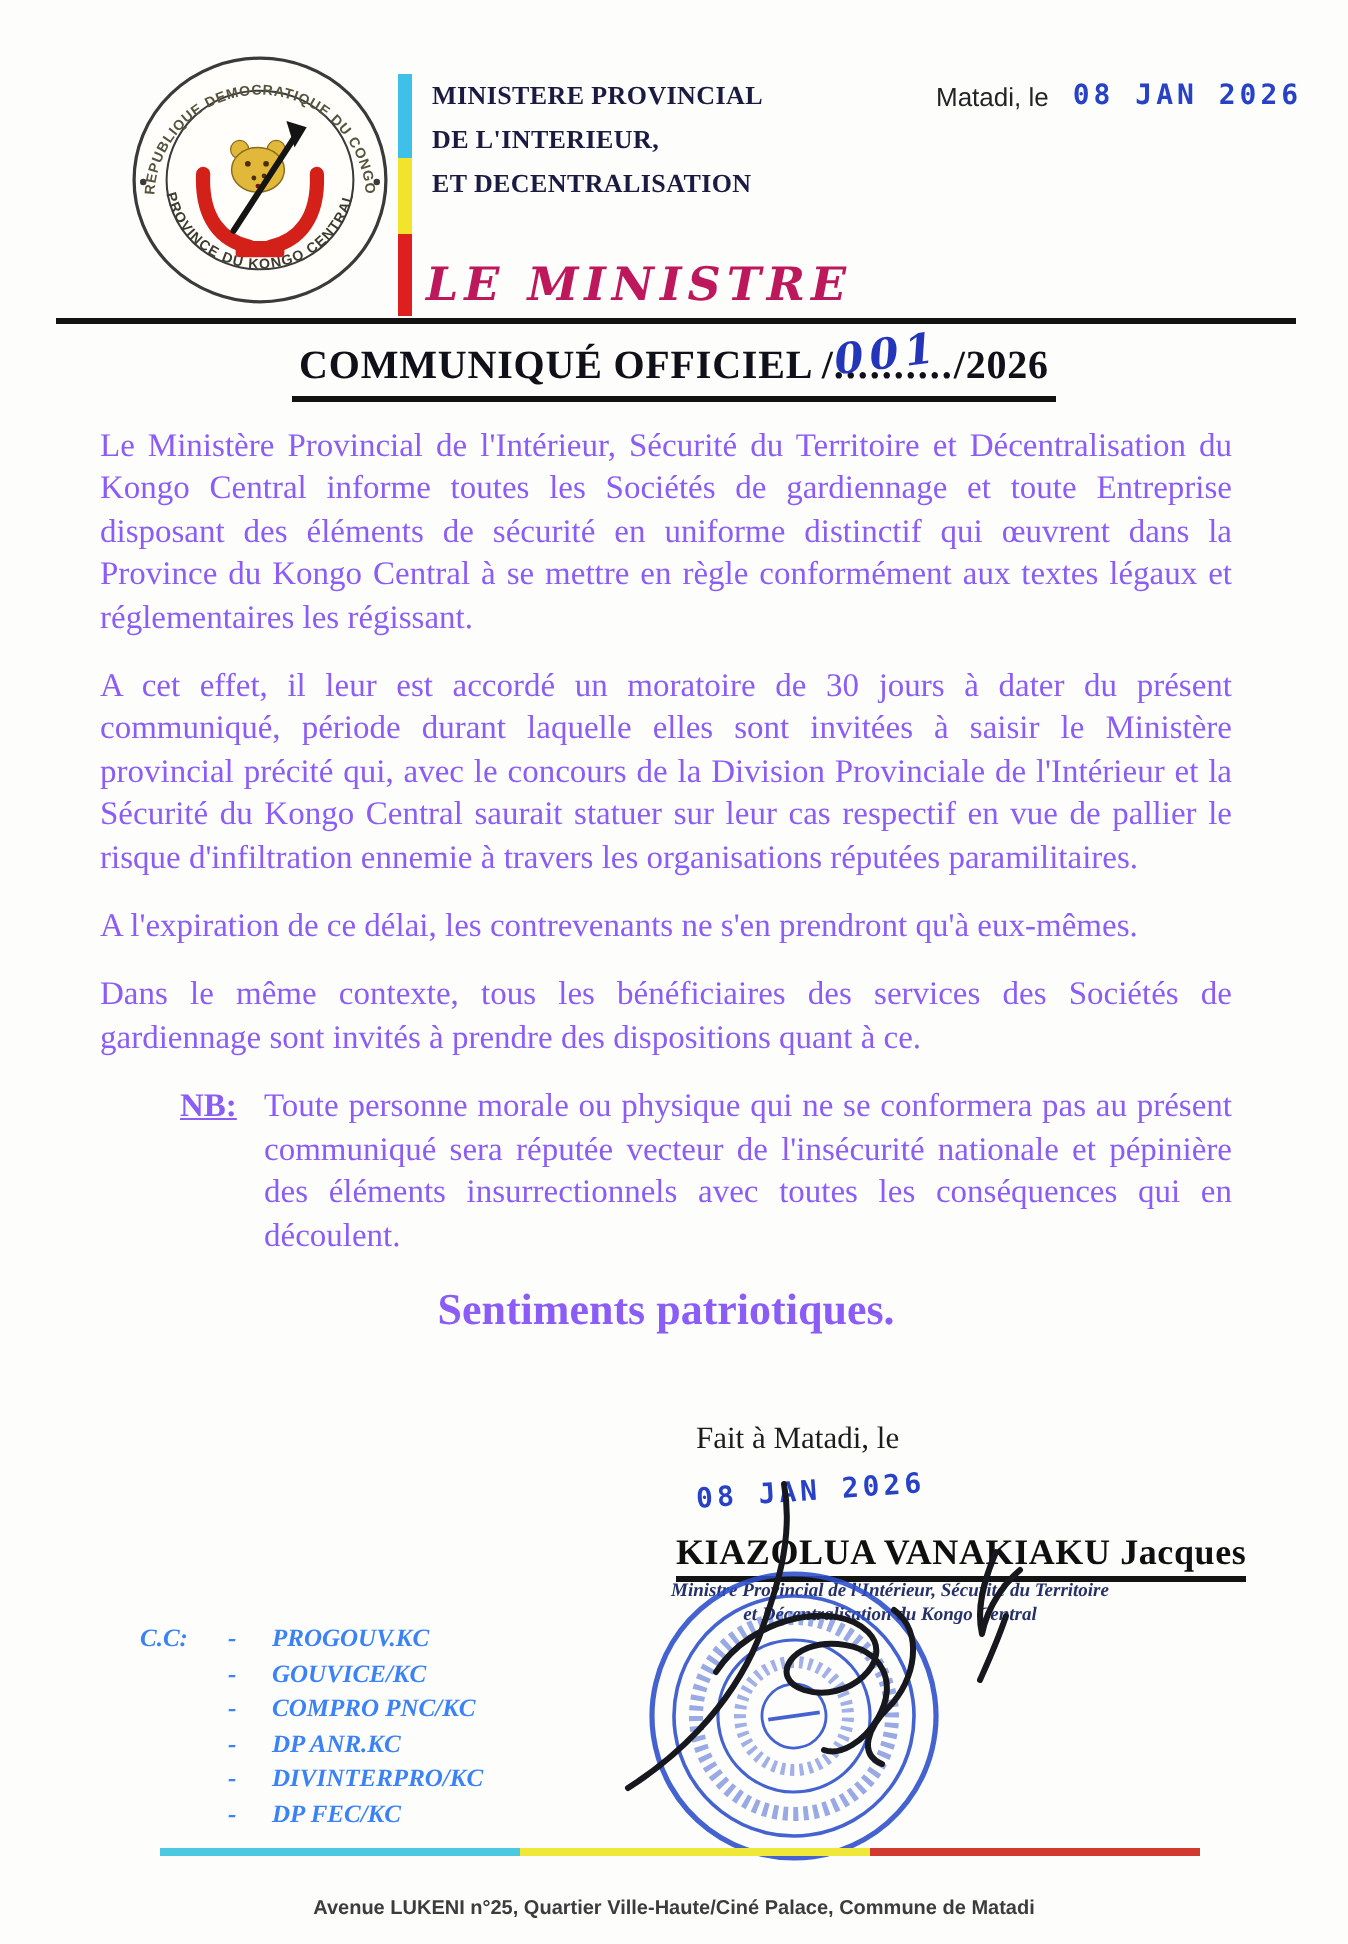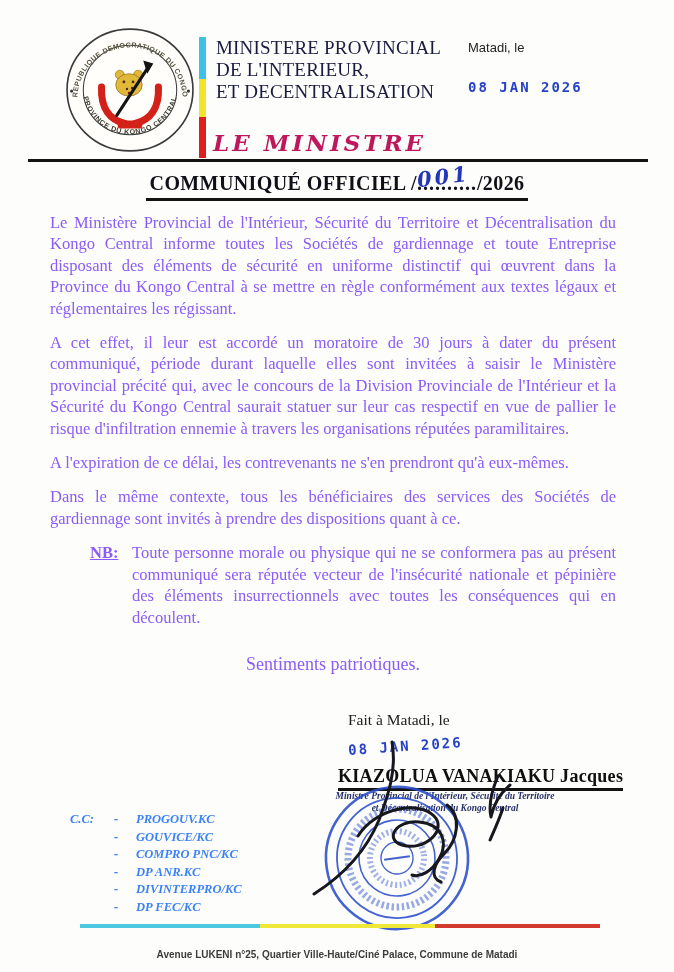--- a/index.html
+++ b/index.html
@@ -10,26 +10,26 @@
   }
 
   
   .seal { position:absolute; left:64px; top:26px; width:132px; height:128px; }
   .flagbar { position:absolute; left:199px; top:37px; width:7px; height:121px; }
   .flagbar .seg-blue { height:42px; background:#3fc0e8; }
   .flagbar .seg-yellow { height:38px; background:#f2e32b; }
   .flagbar .seg-red { height:41px; background:#dd1f1f; }
   .ministry {
     position:absolute; left:216px; top:37px;
-    font-weight:normal; font-size:19px; line-height:22px;
+    font-weight:bold; font-size:13px; line-height:22px;
     color:#1b1b42; letter-spacing:.2px; font-family:"Liberation Serif", serif;
   }
   .city-date {
     position:absolute; left:468px; top:40px;
-    display:flex; gap:24px; align-items:flex-start; white-space:nowrap;flex-direction:column;
+    display:flex; gap:12px; align-items:center; white-space:nowrap;
   }
   .city-date .label { font-family:"Liberation Sans", sans-serif; font-size:13px; color:#242424; }
   .date-stamp {
     font-family:"DejaVu Sans Mono", monospace; font-weight:bold;
     font-size:14px; letter-spacing:2px; color:#2742c6; white-space:nowrap;
   }
   .office {
     position:absolute; left:213px; top:129px;
     font-family:"DejaVu Serif", serif; font-style:italic; font-weight:bold;
     font-size:23px; letter-spacing:3px; color:#be185d;
@@ -53,21 +53,21 @@
 
   
   .body-text {
     position:absolute; left:50px; top:212px; width:566px;
     font-size:16.5px; line-height:21.4px; text-align:justify; color:#8b5cf6;
   }
   .body-text p { margin-bottom:13px; }
   .nb { display:flex; margin-bottom:2px;margin-left:40px; }
   .nb-label { flex:none; width:42px; font-weight:bold; text-decoration:underline; }
   .nb-text { flex:1; text-align:justify; }
-  .closing { text-align:center; font-weight:normal; font-size:18px; margin-top:26px; }
+  .closing { text-align:center; font-weight:bold; font-size:22px; margin-top:16px; }
 
   
   .fait-line {
     position:absolute; left:348px; top:711px;
     display:flex; gap:9px; align-items:baseline; font-size:15.5px; white-space:nowrap;flex-direction:column;
   }
   .fait-line .date-stamp { transform:rotate(-4deg); }
   .sig-name {
     position:absolute; left:294px; top:766px;
     font-weight:bold; font-size:18px; letter-spacing:.3px; color:#0f0f0f;

